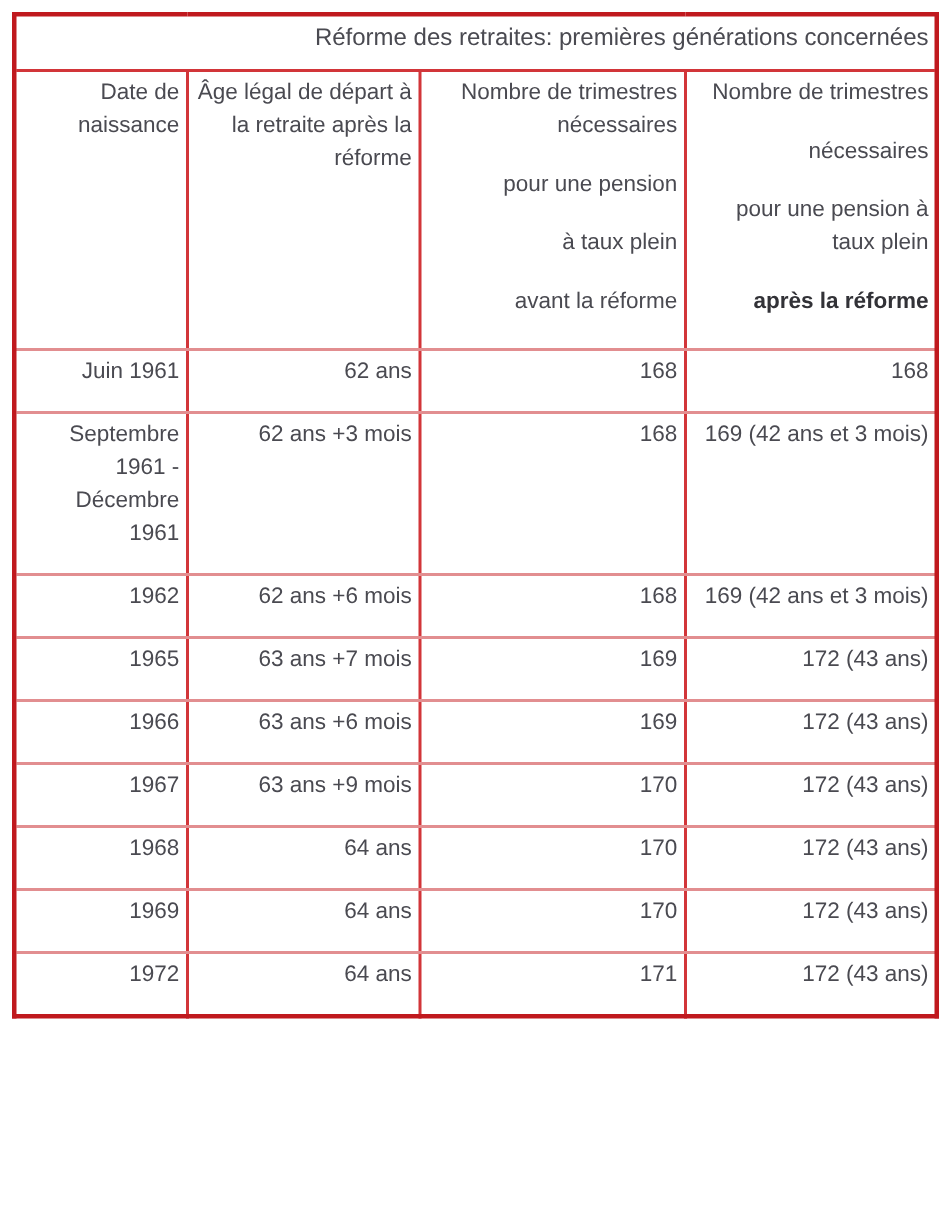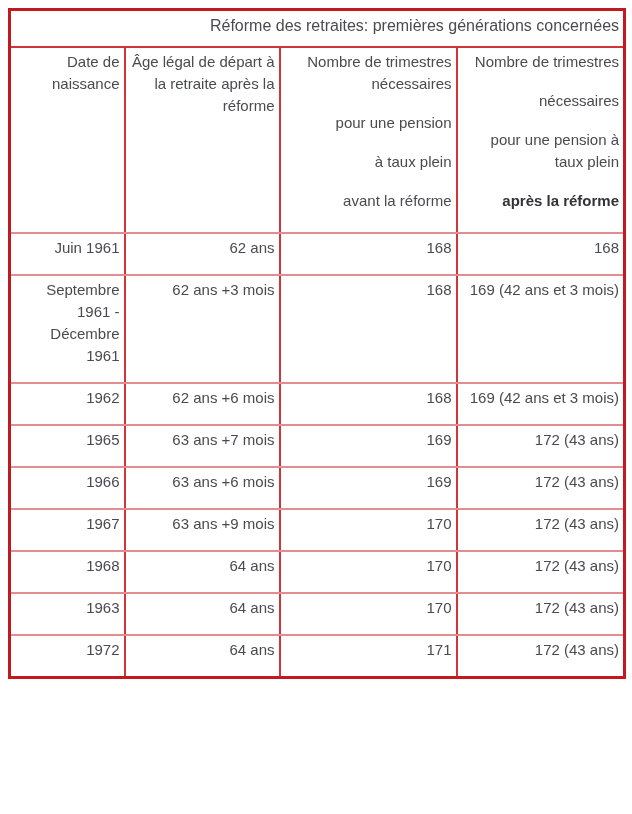--- a/index.html
+++ b/index.html
@@ -183,21 +183,21 @@
           </td>
           <td>
             <p>170</p>
           </td>
           <td>
             <p>172 (43 ans)</p>
           </td>
         </tr>
         <tr>
           <td>
-            <p>1963</p>
+            <p>1969</p>
           </td>
           <td>
             <p>64 ans</p>
           </td>
           <td>
             <p>170</p>
           </td>
           <td>
             <p>172 (43 ans)</p>
           </td>

